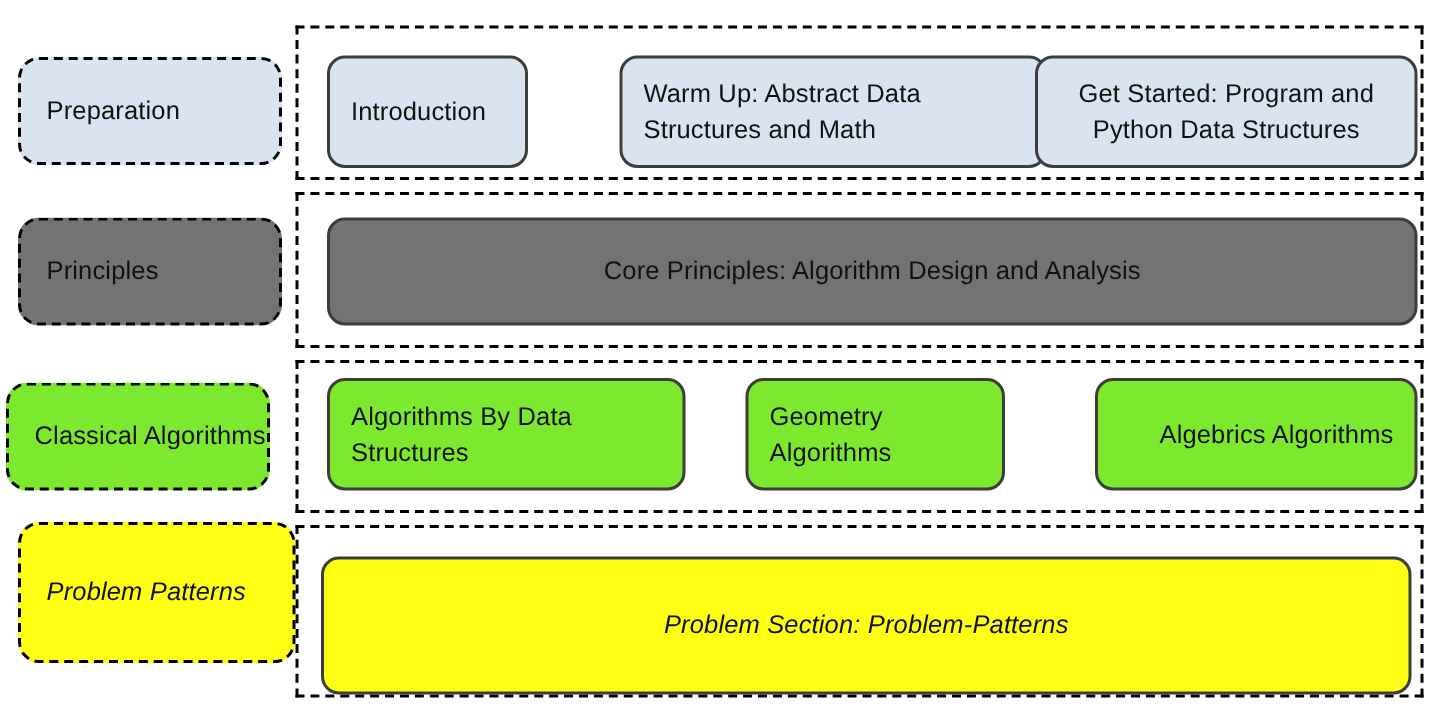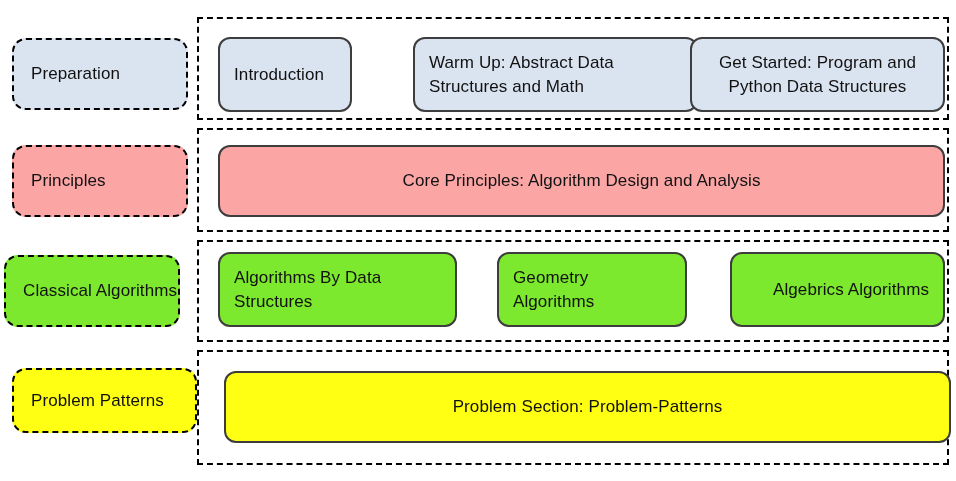--- a/index.html
+++ b/index.html
@@ -70,21 +70,21 @@
 
   
   .node .txt {
     display: block;
     width: 100%;
     overflow: visible;
     white-space: pre-line;
   }
 
   .fill-blue   { background: #dae3f0; }
-  .fill-red    { background: #fca5a5; }
+  .fill-red    { background: #737373; }
   .fill-green  { background: #7ce82e; }
   .fill-yellow { background: #ffff14; }
 </style>
 </head>
 <body>
 
 <div id="diagram">
 
   <div class="lane" style="left:197px; top:17px; width:752px; height:103px;"></div>
   <div class="lane" style="left:197px; top:128px; width:752px; height:104px;"></div>
@@ -116,29 +116,29 @@
   </div>
 
   <div class="node chip fill-green" style="left:4px; top:255px; width:176px; height:72px;">
     <span class="txt">Classical Algorithms</span>
   </div>
 
   <div class="node content fill-green" style="left:218px; top:252px; width:239px; height:75px;">
     <span class="txt">Algorithms By Data Structures</span>
   </div>
 
-  <div class="node content fill-green" style="left:497px; top:252px; width:190px; height:75px;">
+  <div class="node content fill-green" style="left:497px; top:252px; width:173px; height:75px;">
     <span class="txt">Geometry Algorithms</span>
   </div>
 
   <div class="node content fill-green" style="left:730px; top:252px; width:215px; height:75px;text-align:right;">
     <span class="txt">Algebrics Algorithms</span>
   </div>
 
-  <div class="node chip fill-yellow" style="left:12px; top:368px; width:185px; height:65px;">
+  <div class="node chip fill-yellow" style="left:12px; top:348px; width:185px; height:94px;font-style:italic;">
     <span class="txt">Problem Patterns</span>
   </div>
 
-  <div class="node content center fill-yellow" style="left:224px; top:371px; width:727px; height:72px;">
+  <div class="node content center fill-yellow" style="left:214px; top:371px; width:727px; height:92px;font-style:italic;">
     <span class="txt" style="text-align:center;">Problem Section: Problem-Patterns</span>
   </div>
 
 </div>
 
 </body></html>

